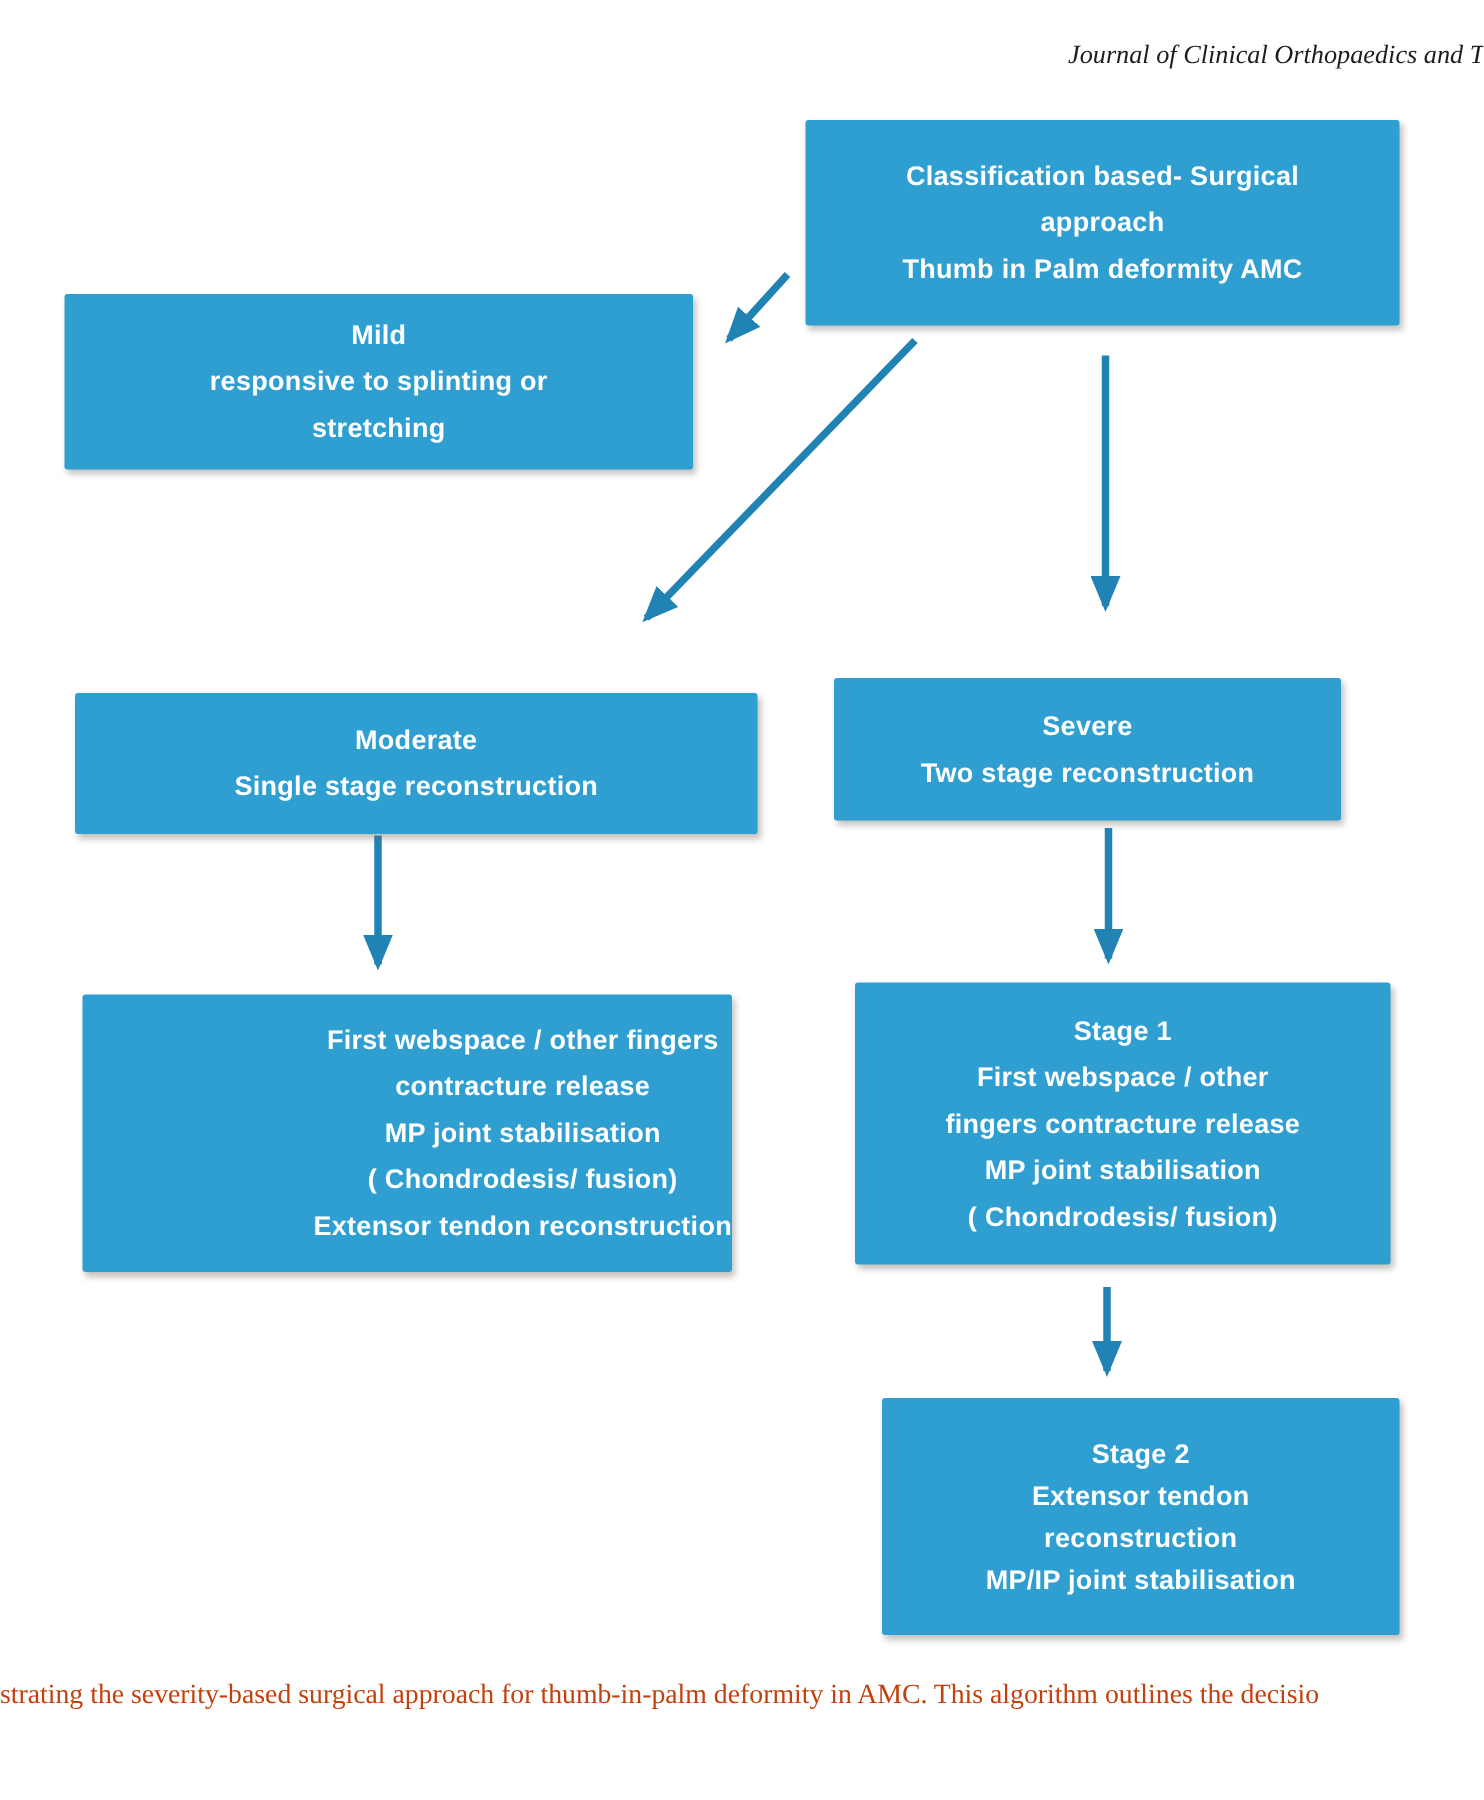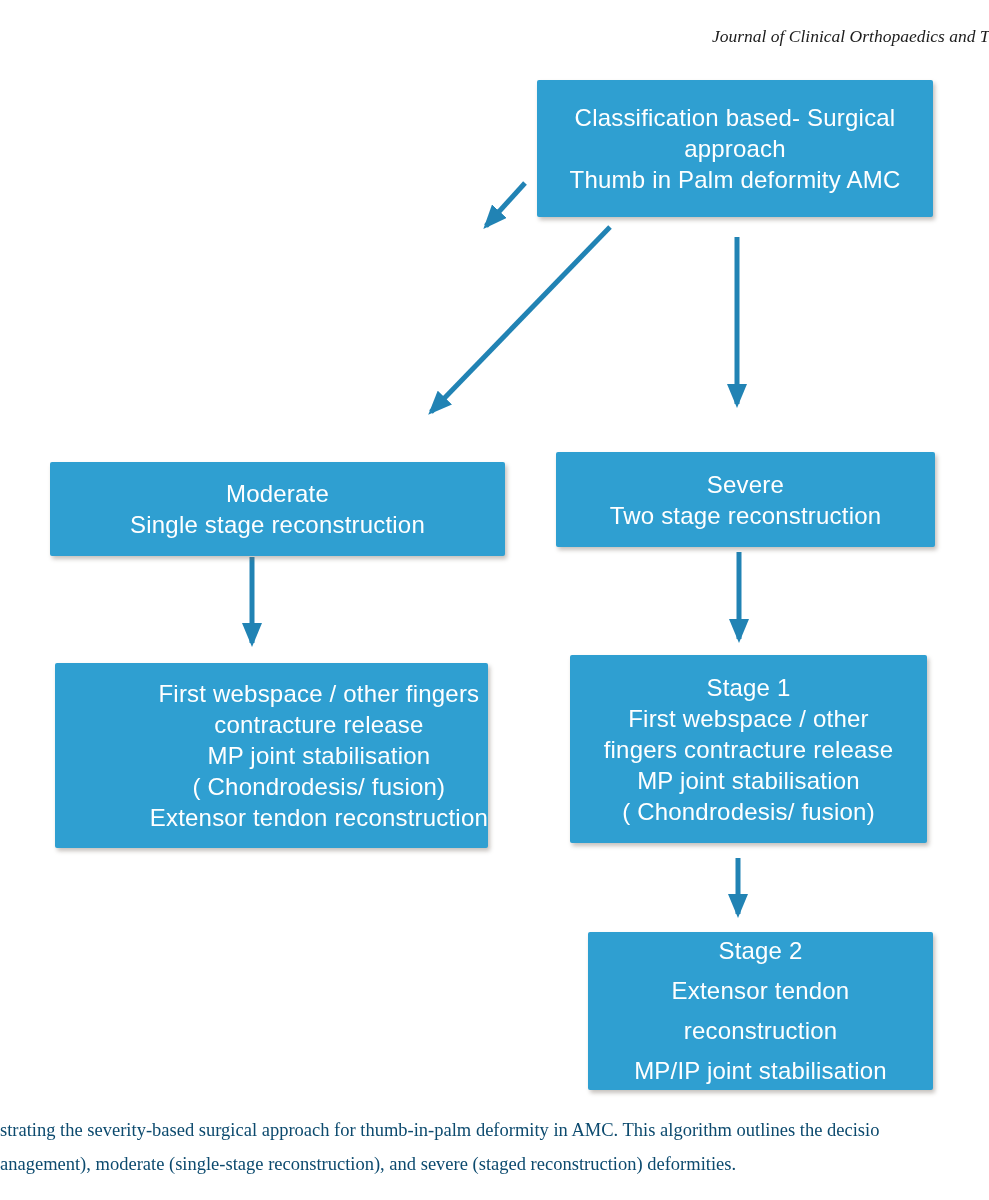--- a/index.html
+++ b/index.html
@@ -24,38 +24,38 @@
     position:absolute;
     background:var(--box-fill,#2f9fd1);
     color:var(--box-text,#ffffff);
     display:flex;align-items:center;justify-content:center;
     text-align:center;
     border-radius:2px;
     box-shadow:2px 3px 4px rgba(110,100,90,.4);
   }
   .box .label{
     white-space:pre-line;
-    font-weight:normal;
-    font-size:24px;
+    font-weight:bold;
+    font-size:18px;
     line-height:31px;
     letter-spacing:.2px;
   }
   #box-root     {left:537px;top:80px; width:396px;height:137px;}
   #box-mild     {left:43px; top:196px;width:419px;height:117px;}
   #box-moderate {left:50px; top:462px;width:455px;height:94px;}
-  #box-severe   {left:556px;top:452px;width:379px;height:95px;}
+  #box-severe   {left:556px;top:452px;width:338px;height:95px;}
   #box-detail   {left:55px; top:663px;width:433px;height:185px;justify-content:flex-end;}
   #box-stage1   {left:570px;top:655px;width:357px;height:188px;align-items:center;}
   #box-stage2   {left:588px;top:932px;width:345px;height:158px;}
-  #box-stage2 .label{line-height:40px;text-align:center;}
+  #box-stage2 .label{line-height:28px;text-align:center;}
   .caption{
     position:absolute;left:0;top:1113px;width:100%;
     font-family:"Liberation Serif", serif;
     font-size:18.5px;
-    color:#0c4a6e;
+    color:#c2410c;
   }
   .caption div{white-space:nowrap;line-height:34px;}
 </style>
 </head>
 <body>
 
 <div class="page">
 
   <div class="journal-header">Journal of Clinical Orthopaedics and Tr</div>
 
@@ -72,20 +72,25 @@
     <line x1="739" y1="552" x2="739" y2="639" marker-end="url(#ah)"></line>
     <line x1="738" y1="858" x2="738" y2="914" marker-end="url(#ah)"></line>
   </svg>
 
   <div class="box" id="box-root">
     <div class="label">Classification based- Surgical
 approach
 Thumb in Palm deformity AMC</div>
   </div>
 
+  <div class="box" id="box-mild">
+    <div class="label">Mild
+responsive to splinting or
+stretching</div>
+  </div>
 
   <div class="box" id="box-moderate">
     <div class="label">Moderate
 Single stage reconstruction</div>
   </div>
 
   <div class="box" id="box-severe">
     <div class="label">Severe
 Two stage reconstruction</div>
   </div>
@@ -108,16 +113,15 @@
 
   <div class="box" id="box-stage2">
     <div class="label">Stage 2
 Extensor tendon
 reconstruction
 MP/IP joint stabilisation</div>
   </div>
 
   <div class="caption">
     <div>strating the severity-based surgical approach for thumb-in-palm deformity in AMC. This algorithm outlines the decisio</div>
-    <div>anagement), moderate (single-stage reconstruction), and severe (staged reconstruction) deformities.</div>
   </div>
 
 </div>
 
 </body></html>

